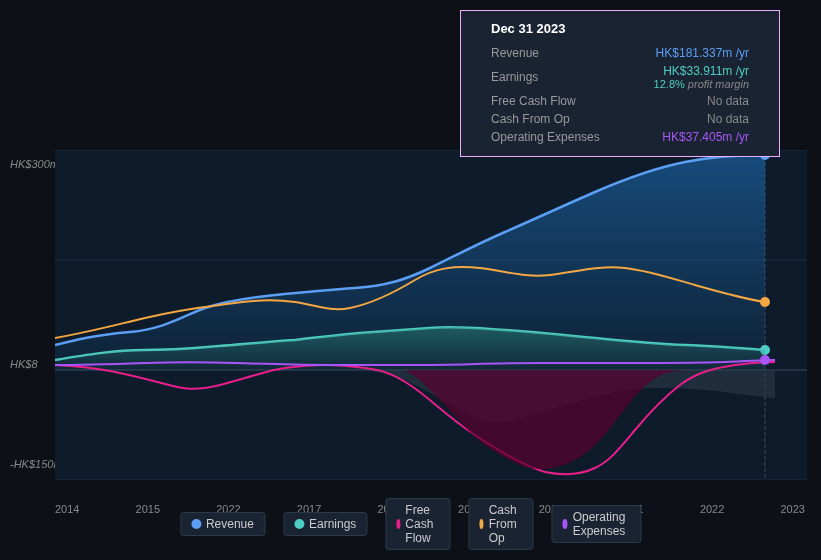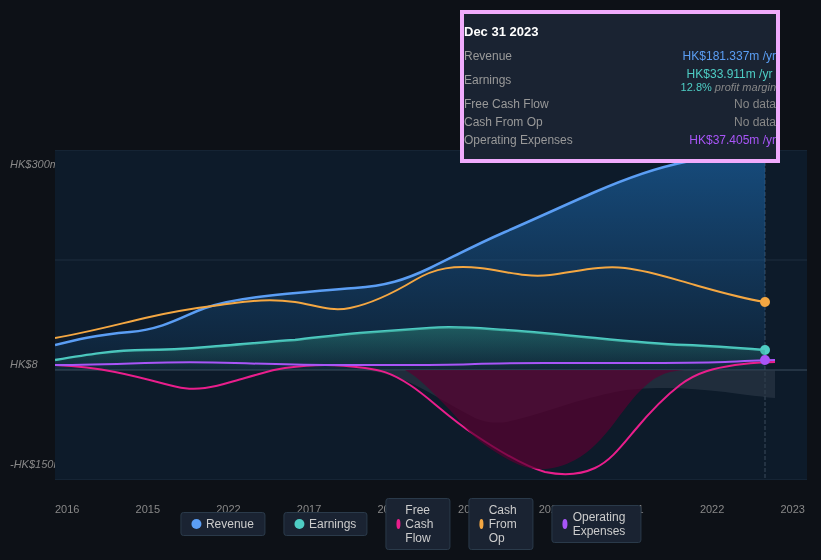--- a/index.html
+++ b/index.html
@@ -15,22 +15,22 @@
     .chart-container {
       position: relative;
       width: 821px;
       height: 560px;
     }
     .tooltip-box {
       position: absolute;
       top: 10px;
       left: 460px;
       background: #1a2332;
-      border: 4px solid #f0abfc;
-      padding: 10px 0;
+      border: 1px solid #f0abfc;
+      padding: 10px 30px;
       width: 320px;
       z-index: 10;
     }
     .tooltip-title {
       color: #fff;
       font-size: 13px;
       font-weight: bold;
       margin-bottom: 8px;
     }
     .tooltip-row {
@@ -39,22 +39,21 @@
       align-items: center;
       padding: 2px 0;
       font-size: 12px;
     }
     .tooltip-label {
       color: #999;
       min-width: 130px;
     }
     .tooltip-value {
       color: #888;
-      text-align: left;
-      margin-left: 6px;
+      text-align: right;
     }
     .tooltip-value.blue { color: #5b9ef4; }
     .tooltip-value.green { color: #4ecdc4; }
     .tooltip-value.purple { color: #a855f7; }
     .profit-margin {
       color: #4ecdc4;
       font-size: 11px;
       text-align: right;
     }
     .profit-margin span {
@@ -204,21 +203,21 @@
     <path d="M 350,220 C 365,228 375,240 390,255 C 405,270 415,285 430,295 C 445,305 460,315 475,318 C 490,321 505,318 520,310 C 535,302 548,288 560,272 C 572,256 582,242 595,232 C 608,222 620,220 635,220 Z" fill="#5a0030" opacity="0.7"></path>
 
     <path d="M 0,215 C 30,215 60,214 90,213 C 120,212 150,212 180,213 C 210,214 240,215 270,215 C 300,215 325,215 350,215 C 375,215 400,215 420,214 C 440,213 460,213 490,213 C 520,213 550,213 580,213 C 610,213 640,213 670,212 C 690,211 705,210 720,210" fill="none" stroke="#a855f7" stroke-width="2"></path>
 
     <circle cx="710" cy="210" r="5" fill="#a855f7"></circle>
 
     <circle cx="710" cy="152" r="5" fill="#f4a742"></circle>
   </svg>
 
   <div class="x-labels">
-    <span>2016</span>
+    <span>2014</span>
     <span>2015</span>
     <span>2022</span>
     <span>2017</span>
     <span>2018</span>
     <span>2019</span>
     <span>2020</span>
     <span>2021</span>
     <span>2022</span>
     <span>2023</span>
   </div>

